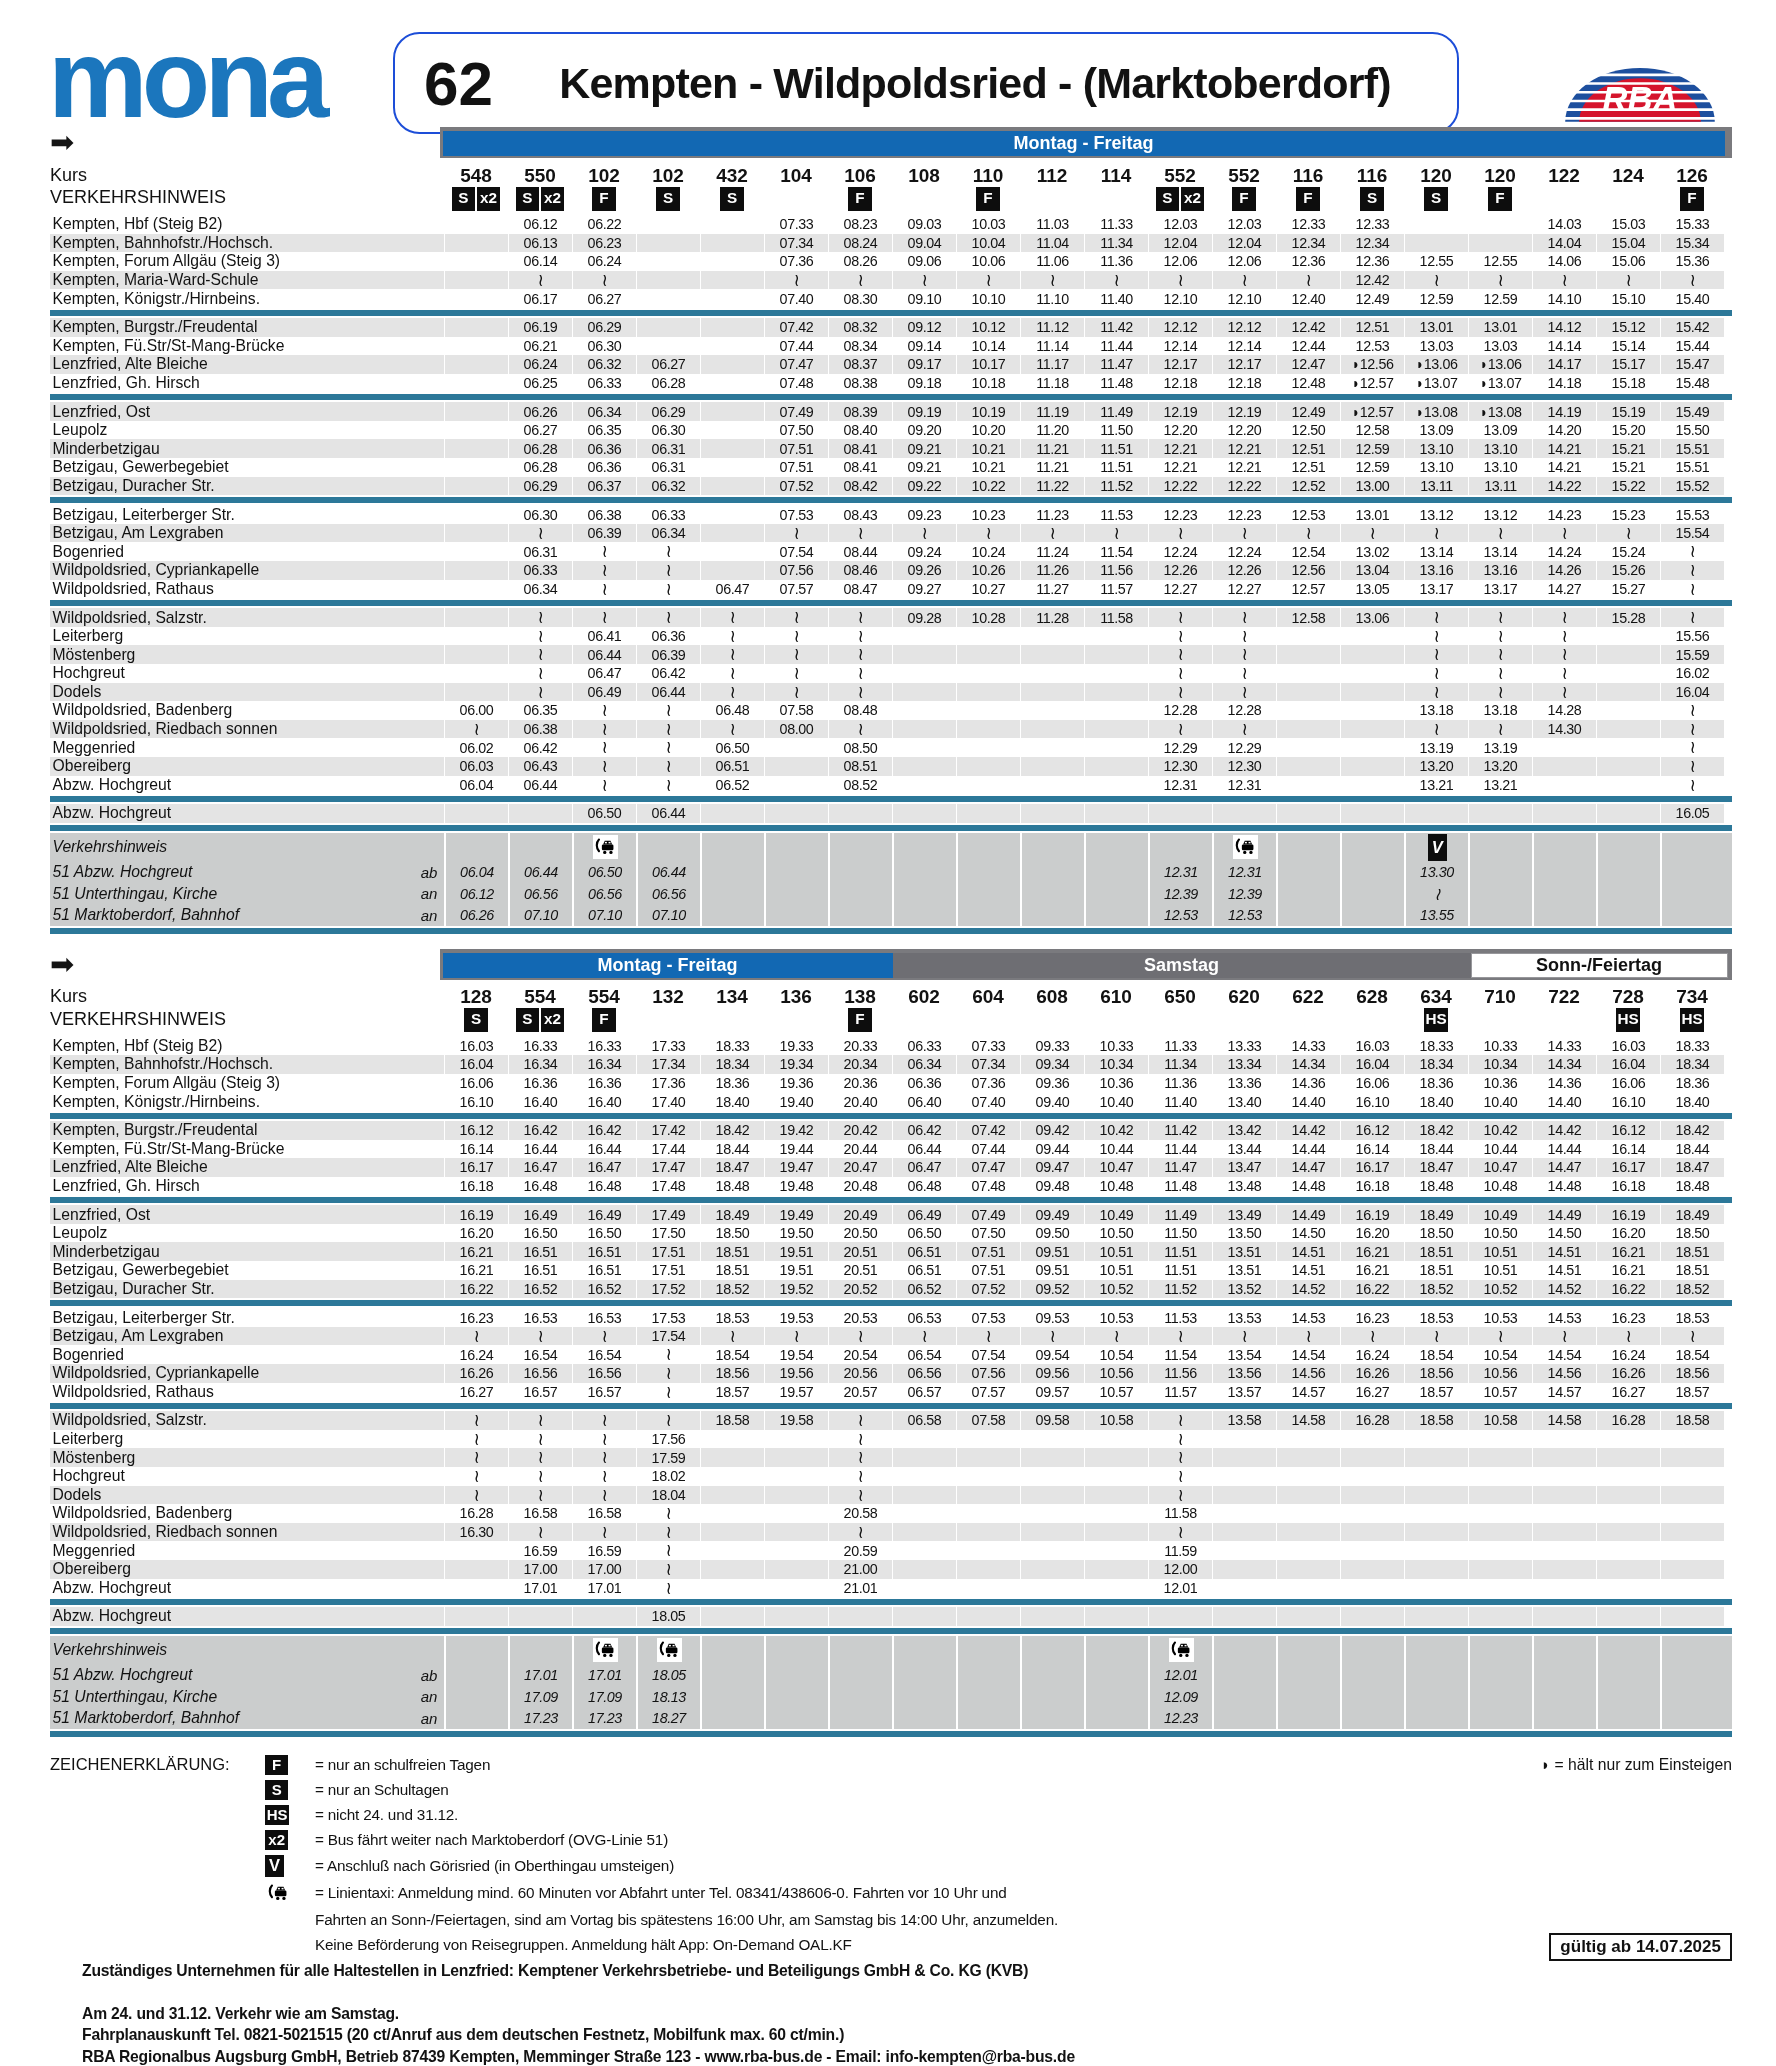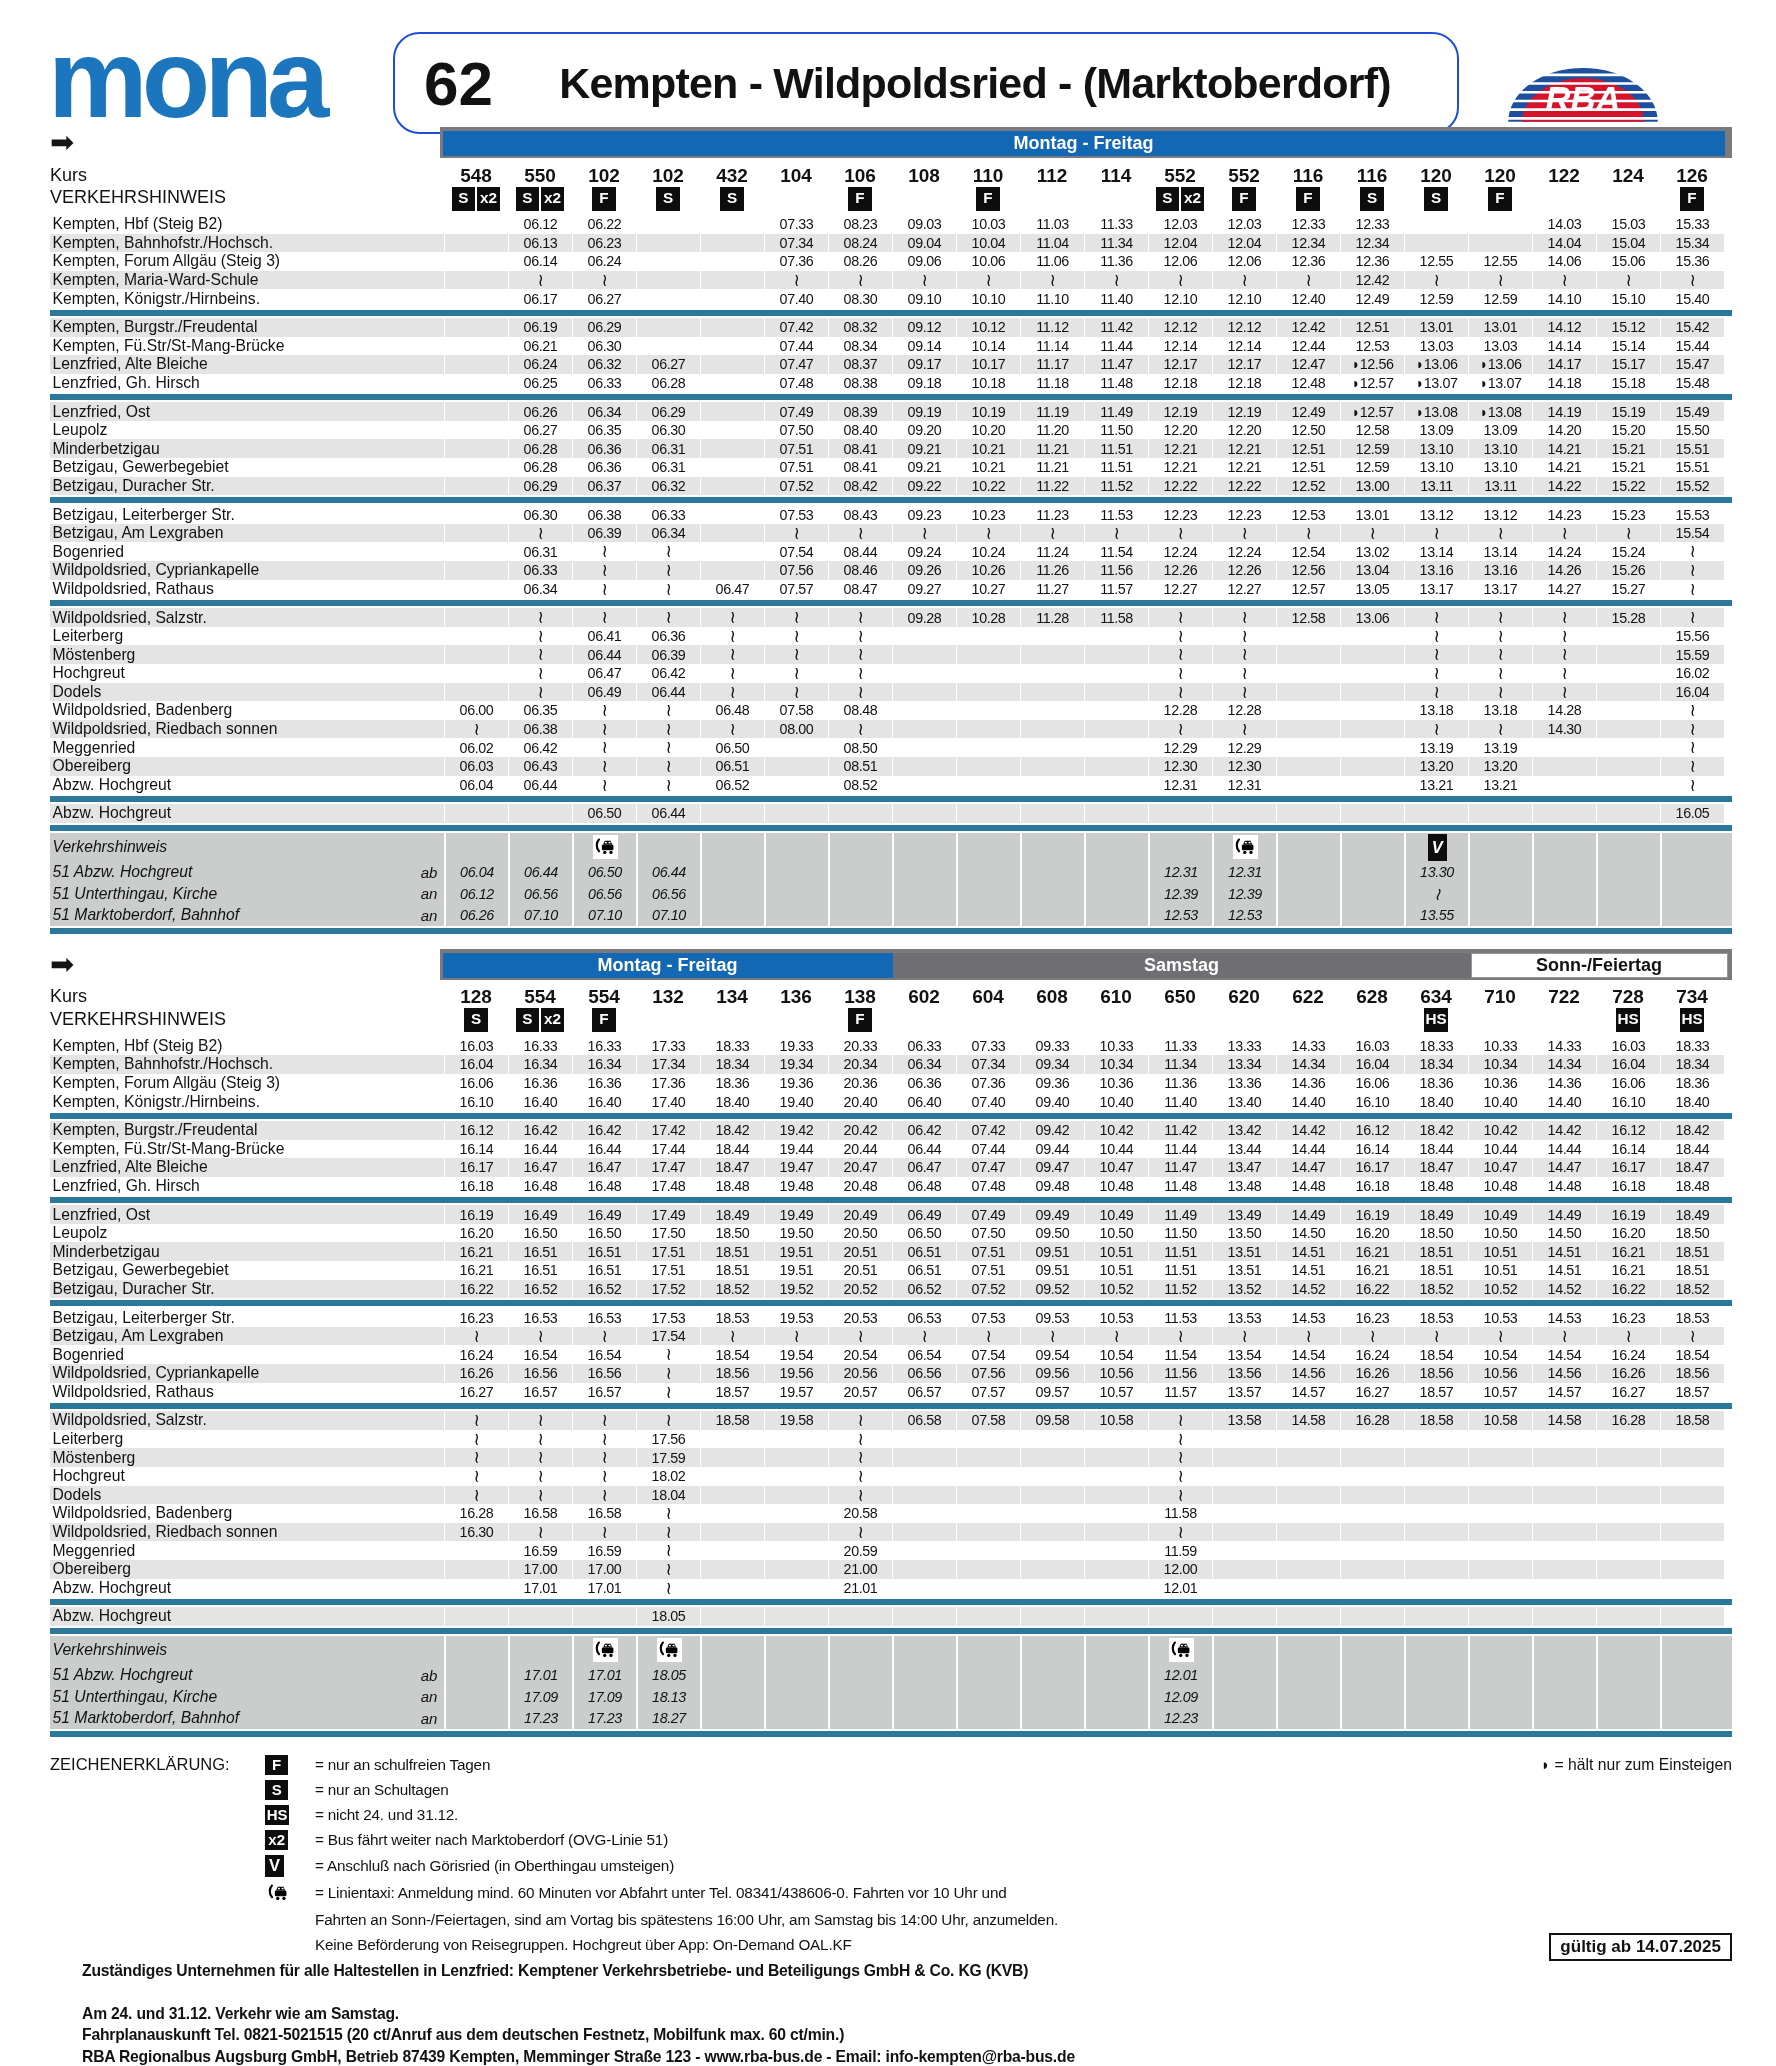--- a/index.html
+++ b/index.html
@@ -6,21 +6,21 @@
   #page{position:relative;width:1777px;height:2896px;background:#fff;color:#121212;
         font-family:"Liberation Sans",sans-serif;overflow:hidden;}
   
   .brand{position:absolute;left:48px;top:29px;font-size:112px;font-weight:800;
          color:#1b76bd;letter-spacing:-5.8px;line-height:99px;}
   .linebox{position:absolute;left:393px;top:32px;width:1066px;height:102px;
            border:2px solid #1d4ed8;border-radius:26.4px;box-sizing:border-box;
            display:flex;align-items:center;}
   .linenum{font-size:62px;font-weight:700;margin-left:29px;}
   .linetitle{font-size:43px;font-weight:700;flex:1;text-align:center;letter-spacing:-0.8px;}
-  .rba{position:absolute;left:1496px;top:54px;width:231px;text-align:left;}
+  .rba{position:absolute;left:1496px;top:54px;width:231px;text-align:right;}
   .rba .sub{color:#d5142c;font-size:9px;font-weight:700;margin-top:0.8px;}
   
   #content{position:absolute;left:50px;top:127px;width:1682px;}
   .barrow{position:relative;height:31px;margin-bottom:6.6px;}
   .arrow-icon{position:absolute;left:0;top:0;font-size:29px;line-height:31px;color:#141414;}
   .bars{position:absolute;left:390px;width:1292px;height:31px;background:#7a7a7e;
         box-sizing:border-box;padding:4.1px 2.5px 2.5px 2.5px;display:flex;}
   .barseg{height:25px;display:flex;align-items:center;justify-content:center;
           font-size:18px;font-weight:700;box-sizing:border-box;}
   .barseg.blue{background:#1268b3;color:#fff;}
@@ -4076,21 +4076,21 @@
           <div class="ltext">= Linientaxi: Anmeldung mind. 60 Minuten vor Abfahrt unter Tel. 08341/438606-0. Fahrten vor 10 Uhr und</div>
         </div>
         <div class="lrow">
           <div class="lhead"></div>
           <div class="lsymc"></div>
           <div class="ltext">Fahrten an Sonn-/Feiertagen, sind am Vortag bis spätestens 16:00 Uhr, am Samstag bis 14:00 Uhr, anzumelden.</div>
         </div>
         <div class="lrow">
           <div class="lhead"></div>
           <div class="lsymc"></div>
-          <div class="ltext">Keine Beförderung von Reisegruppen. Hochgreut über App: On-Demand OAL.KF</div>
+          <div class="ltext">Keine Beförderung von Reisegruppen. Anmeldung hält App: On-Demand OAL.KF</div>
         </div>
         <div class="boarding">◗ = hält nur zum Einsteigen</div>
         <div class="bold-lines"><span>Zuständiges Unternehmen für alle Haltestellen in Lenzfried: Kemptener Verkehrsbetriebe- und Beteiligungs GmbH &amp; Co. KG (KVB)</span></div>
         <div class="valid">gültig ab 14.07.2025</div>
         <div class="bold-lines">
           <div class="gap"></div>
           <div>Am 24. und 31.12. Verkehr wie am Samstag.</div>
           <div>Fahrplanauskunft Tel. 0821-5021515 (20 ct/Anruf aus dem deutschen Festnetz, Mobilfunk max. 60 ct/min.)</div>
           <div>RBA Regionalbus Augsburg GmbH, Betrieb 87439 Kempten, Memminger Straße 123 - www.rba-bus.de - Email: info-kempten@rba-bus.de</div>
         </div>

